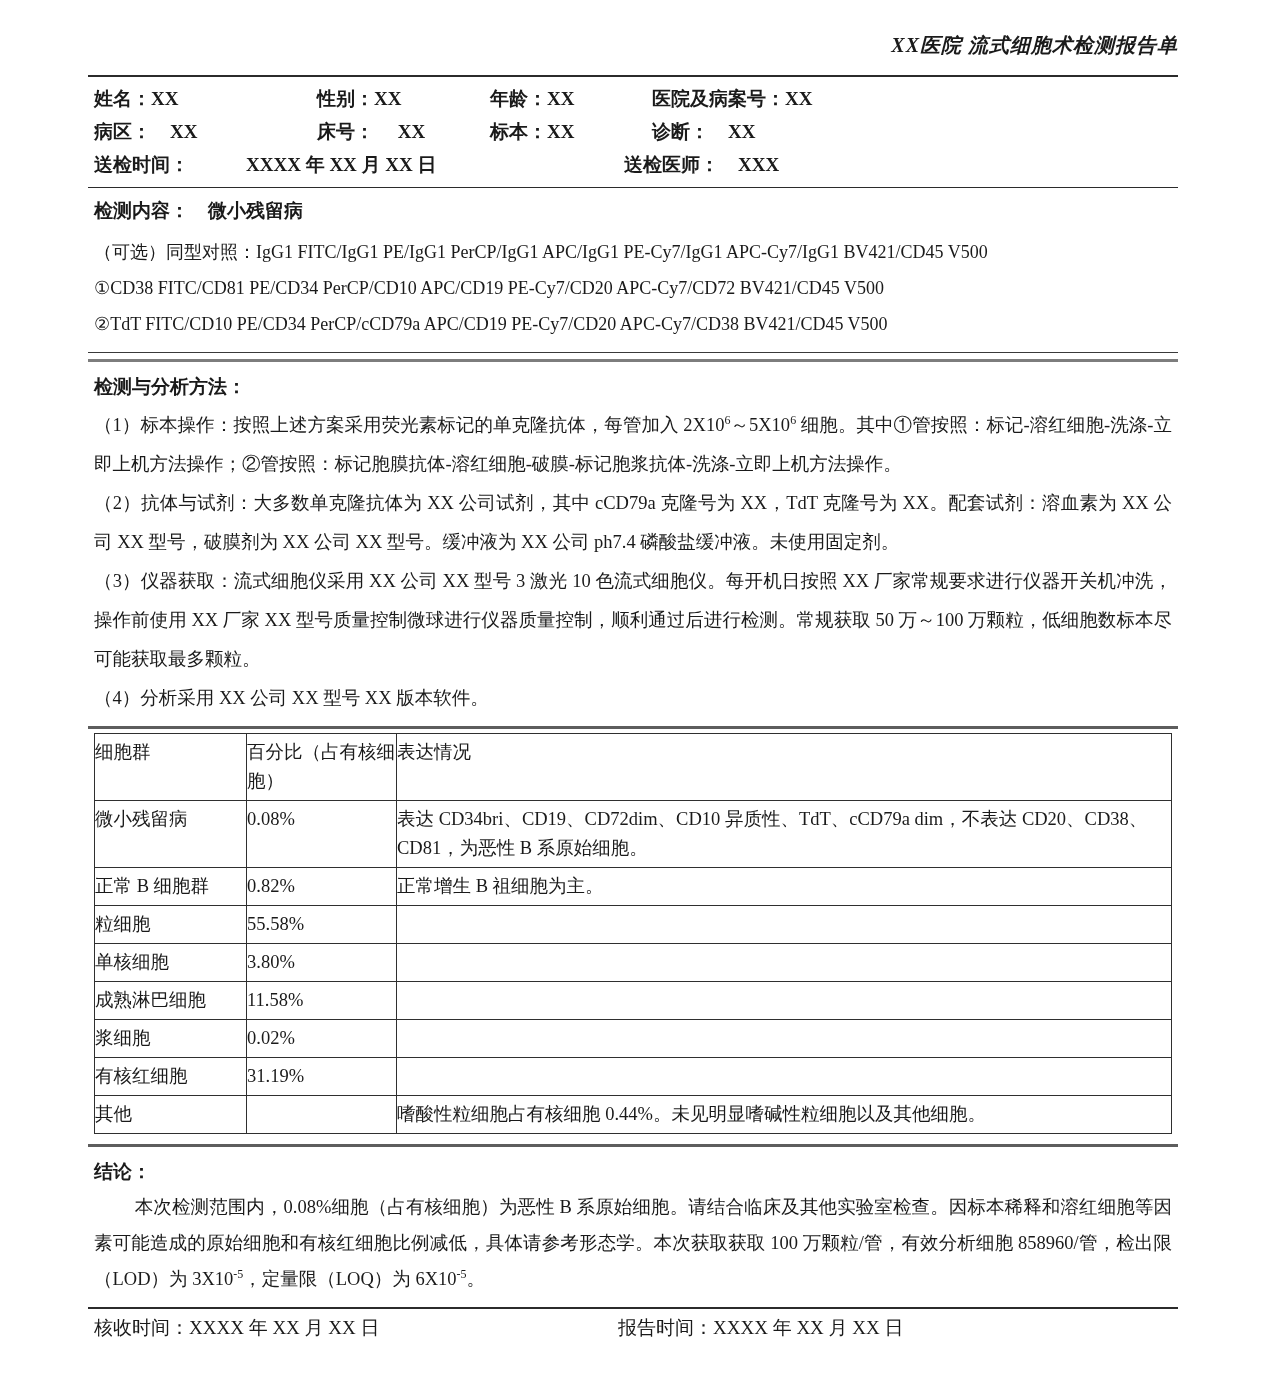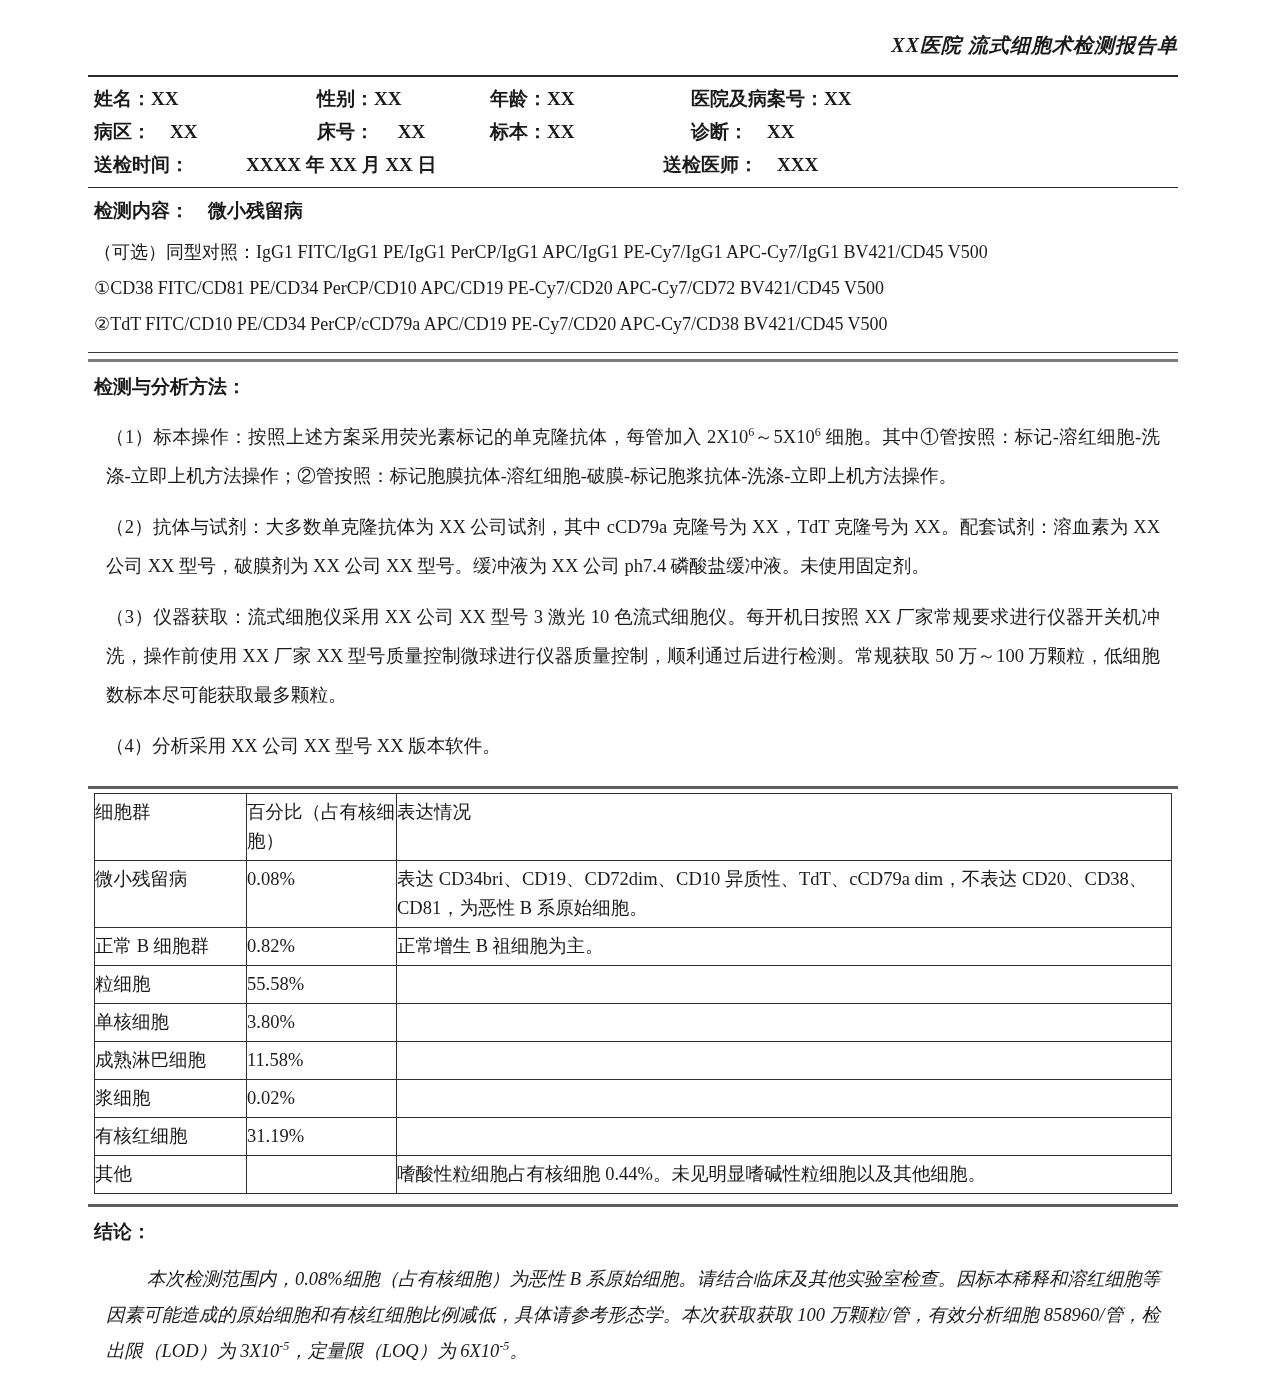--- a/index.html
+++ b/index.html
@@ -22,51 +22,51 @@
   .rule-double{
     height:6px;border-top:1px solid #3a3a3a;border-bottom:3px solid #7d7d7d;
   }
 
   
   .patient{padding:5px 6px 6px 6px;font-weight:bold;font-size:19px;}
   .prow{display:flex;height:33px;align-items:center;white-space:pre;}
   .pc1{width:223px;}
   .pc2{width:145px;}
   .pc3{width:162px;margin-left:28px;}
-  .pc4{flex:1;margin-left:39px;}
+  .pc4{flex:1;}
   .pc-wide{width:530px;}
 
   
   .content-row{font-weight:bold;font-size:19px;padding:10px 6px 2px 6px;white-space:pre;}
   .panels{padding:8px 6px 10px 6px;font-size:18px;}
   .panel-line{line-height:36px;white-space:pre;}
 
   
   .section-heading{font-weight:bold;font-size:19px;padding:12px 6px 4px 6px;}
   .methods{padding:2px 6px 8px 6px;font-size:18.5px;}
-  .methods p{margin:12px;line-height:39px;text-align:justify;}
+  .methods p{margin:0;line-height:39px;text-align:justify;}
   sup.sp{font-size:12px;line-height:0;vertical-align:super;}
 
   
   .results-wrap{padding:4px 6px 10px 6px;}
   table.results{
     width:100%;border-collapse:collapse;font-size:18.5px;
     border:1.5px solid #2f2f2f;
   }
   table.results th,table.results td{
     border:1px solid #2f2f2f;
     padding:4px 0;vertical-align:top;text-align:left;
     font-weight:normal;line-height:29px;
   }
   table.results .c-pop{width:152px;}
   table.results .c-pct{width:150px;}
 
   
   .conclusion{padding:0 6px 10px 6px;font-size:18.5px;}
-  .conclusion p{margin:12px;line-height:36px;text-align:justify;text-indent:2.2em;font-style:italic;}
+  .conclusion p{margin:0;line-height:36px;text-align:justify;text-indent:2.2em;}
 
   
   .frow{display:flex;align-items:center;font-size:19px;padding:0 6px;white-space:pre;}
   .frow.times{height:38px;}
   .fcell-l{width:524px;}
   .fcell-r{flex:1;}
 </style>
 </head>
 <body>
 

